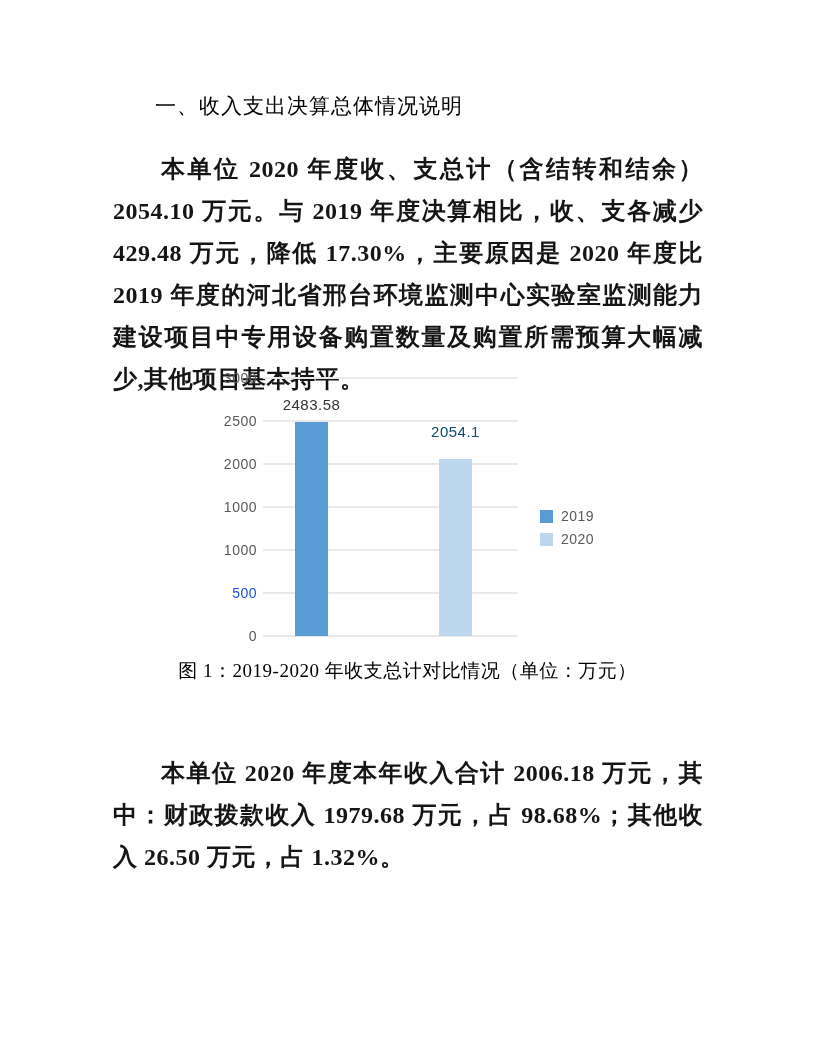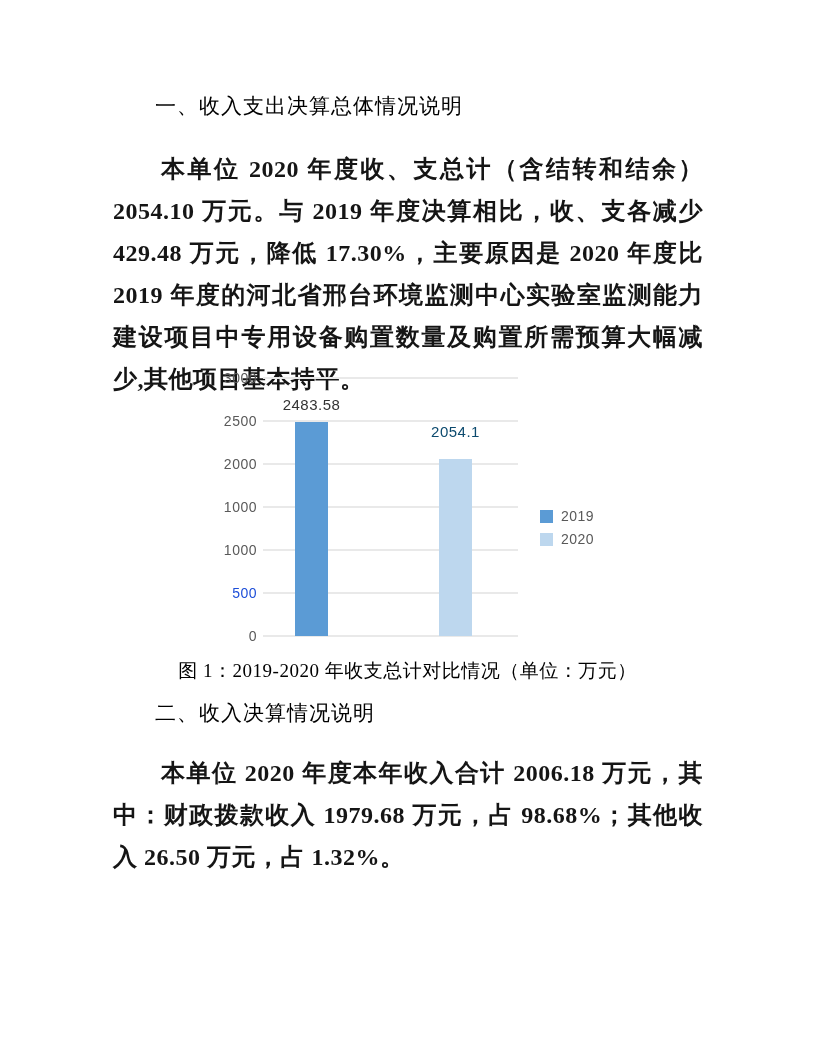--- a/index.html
+++ b/index.html
@@ -91,17 +91,16 @@
         </div>
         <div class="legend-item">
           <span class="legend-swatch" style="background: rgb(189, 215, 238);"></span>
           <span class="legend-label">2020</span>
         </div>
       </div>
   </figure>
 
   <div class="caption">图 1：2019-2020 年收支总计对比情况（单位：万元）</div>
 
-  <div class="h h2">二、收入决算情况说明</div>
 
   <div class="para para2">本单位 2020 年度本年收入合计 2006.18 万元，其中：财政拨款收入 1979.68 万元，占 98.68%；其他收入 26.50 万元，占 1.32%。</div>
 
 </div>
 
 </body></html>

